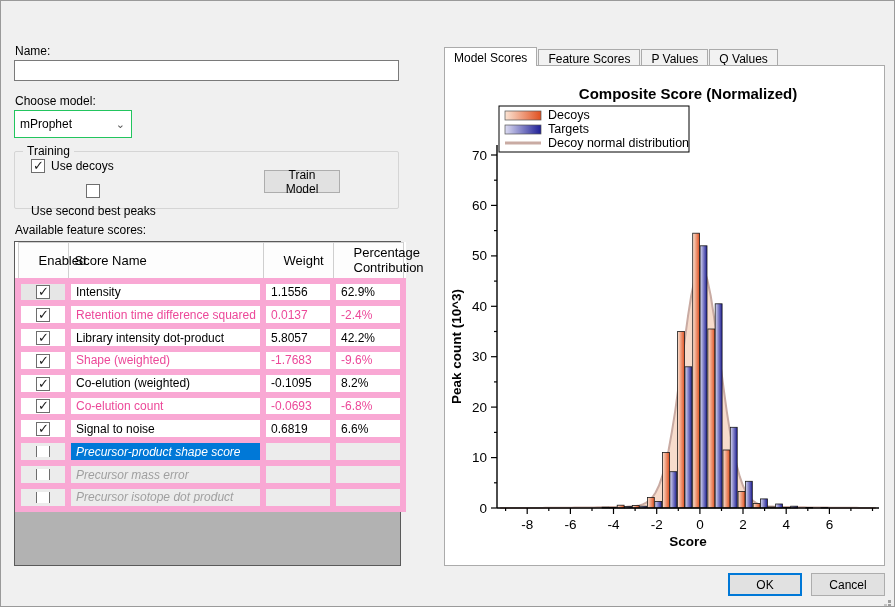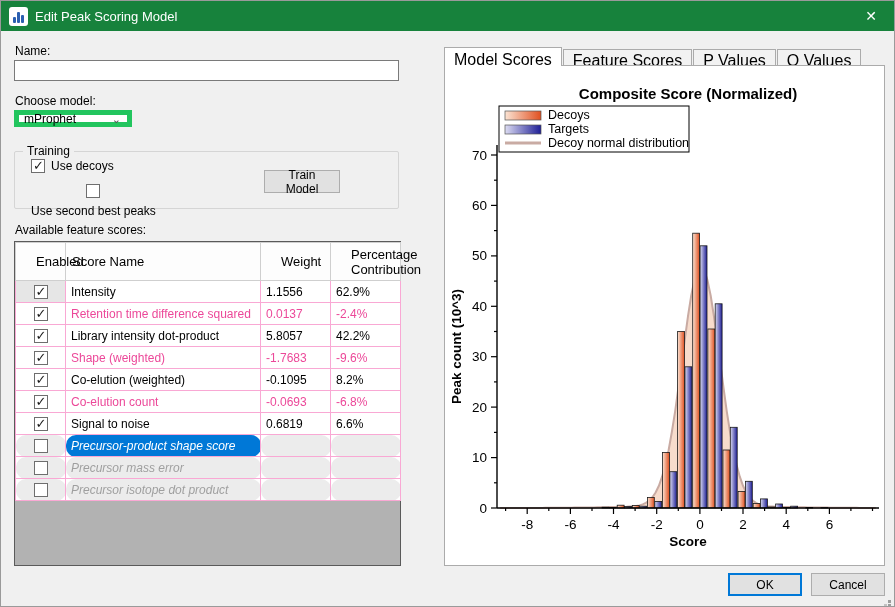--- a/index.html
+++ b/index.html
@@ -13,71 +13,62 @@
   .titlebar .title{color:#fff;font-size:13px;margin-left:7px;}
   .appicon{width:19px;height:19px;background:#fff;border-radius:3px;display:flex;
     align-items:flex-end;justify-content:center;gap:1px;padding:2px 2px 3px 2px;}
   .appicon i{display:block;width:3px;background:#2b5fb0;border-radius:1px;}
   .close-btn{position:absolute;right:0;top:0;width:46px;height:30px;color:#fff;
     display:flex;align-items:center;justify-content:center;font-size:14px;cursor:pointer;}
   
   .lbl{position:absolute;font-size:12px;}
   .txt-input{position:absolute;border:1px solid #7a7a7a;background:#fff;height:21px;
     padding:2px 4px;font-size:12px;font-family:inherit;}
-  .combo{position:absolute;border:5px solid #22c55e;background:#fff;height:17px;
+  .combo{position:absolute;border:1px solid #22c55e;background:#fff;height:28px;
     display:flex;align-items:center;padding-left:5px;cursor:default;}
   .combo .arrow{margin-left:auto;margin-right:6px;color:#555;font-size:11px;line-height:10px;}
   .groupbox{position:absolute;border:1px solid #d5d5d5;border-radius:2px;}
   .groupbox .legend{position:absolute;top:-8px;left:8px;background:#f0f0f0;padding:0 4px;}
   .cbrow{position:absolute;display:flex;align-items:center;gap:6px;}
   .cb{width:14px;height:14px;background:#fff;border:1px solid #6e6e6e;position:relative;flex:0 0 auto;}
   .cb.checked::after{content:"✓";position:absolute;left:1px;top:-2px;font-size:13px;font-weight:bold;color:#1a1a1a;}
   .btn{position:absolute;background:#e1e1e1;border:1px solid #adadad;font-size:12px;
     font-family:inherit;display:flex;align-items:center;justify-content:center;cursor:pointer;}
   .btn.default{border:2px solid #0078d7;}
   
   .grid-wrap{position:absolute;left:13px;top:240px;width:387px;height:325px;
     border:1px solid #5a5a5a;background:#b2b2b2;}
   table.grid{border-collapse:collapse;table-layout:fixed;width:385px;background:#fff;}
   table.grid th{font-weight:normal;font-size:13px;border:1px solid #cfcfcf;background:#fdfdfd;
     height:38px;padding:1px 20px;}
-  table.grid td{border:1px solid #f9a8d4;height:22px;padding:1px 5px;font-size:12px;
+  table.grid td{border:6px solid #f9a8d4;height:22px;padding:1px 5px;font-size:12px;
     overflow:hidden;white-space:nowrap;}
   table.grid td.cbc{text-align:center;padding:1px;}
   table.grid td.cbc .cb{display:inline-block;vertical-align:middle;}
   tr.disabled td{background:#ececec;color:#9f9f9f;font-style:italic;border-radius:10px;}
   td.selected{background:#0078d7 !important;color:#fff !important;font-style:italic;}
   td.currentcell{background:#e6e6e6;}
   tr.redrow td.vname,tr.redrow td.vweight,tr.redrow td.vpct{color:#ec4899;}
   
   .tabstrip{position:absolute;left:443px;top:46px;height:19px;display:flex;align-items:flex-end;}
   .tab{border:1px solid #ababab;border-bottom:none;background:#f2f2f2;padding:2px 9px 2px 9px;
-    font-size:16px;height:17px;margin-right:1px;cursor:pointer;}
+    font-size:12px;height:17px;margin-right:1px;cursor:pointer;}
   .tab.active{background:#fff;height:19px;position:relative;z-index:3;padding-top:3px;}
   .panel{position:absolute;left:443px;top:64px;width:441px;height:501px;background:#fff;
     border:1px solid #ababab;}
   
   .grip{position:absolute;right:3px;bottom:3px;width:3px;height:3px;background:#9d9d9d;
     box-shadow:-8px 8px 0 0 #c2c2c2,-4px 8px 0 0 #9d9d9d,0 8px 0 0 #9d9d9d,
                -4px 4px 0 0 #c2c2c2,0 4px 0 0 #9d9d9d,0 0 0 0 #c2c2c2;}
 </style>
 </head>
 <body>
 
 <div class="dialog">
 
-  <div class="titlebar">
-    <span class="appicon">
-        <i style="height:6px"></i>
-        <i style="height:11px"></i>
-        <i style="height:8px"></i>
-      </span>
-    <span class="title">Edit Peak Scoring Model</span>
-    <span class="close-btn">✕</span>
-  </div>
 
   <div class="lbl" style="left:14px;top:43px;">Name:</div>
   <input class="txt-input" style="left: 13px; top: 59px; width: 385px;" value="">
 
   <div class="lbl" style="left:14px;top:93px;">Choose model:</div>
   <div class="combo" style="left:13px;top:109px;width:118px;">
     <span>mProphet</span>
     <span class="arrow">⌄</span>
   </div>
 

